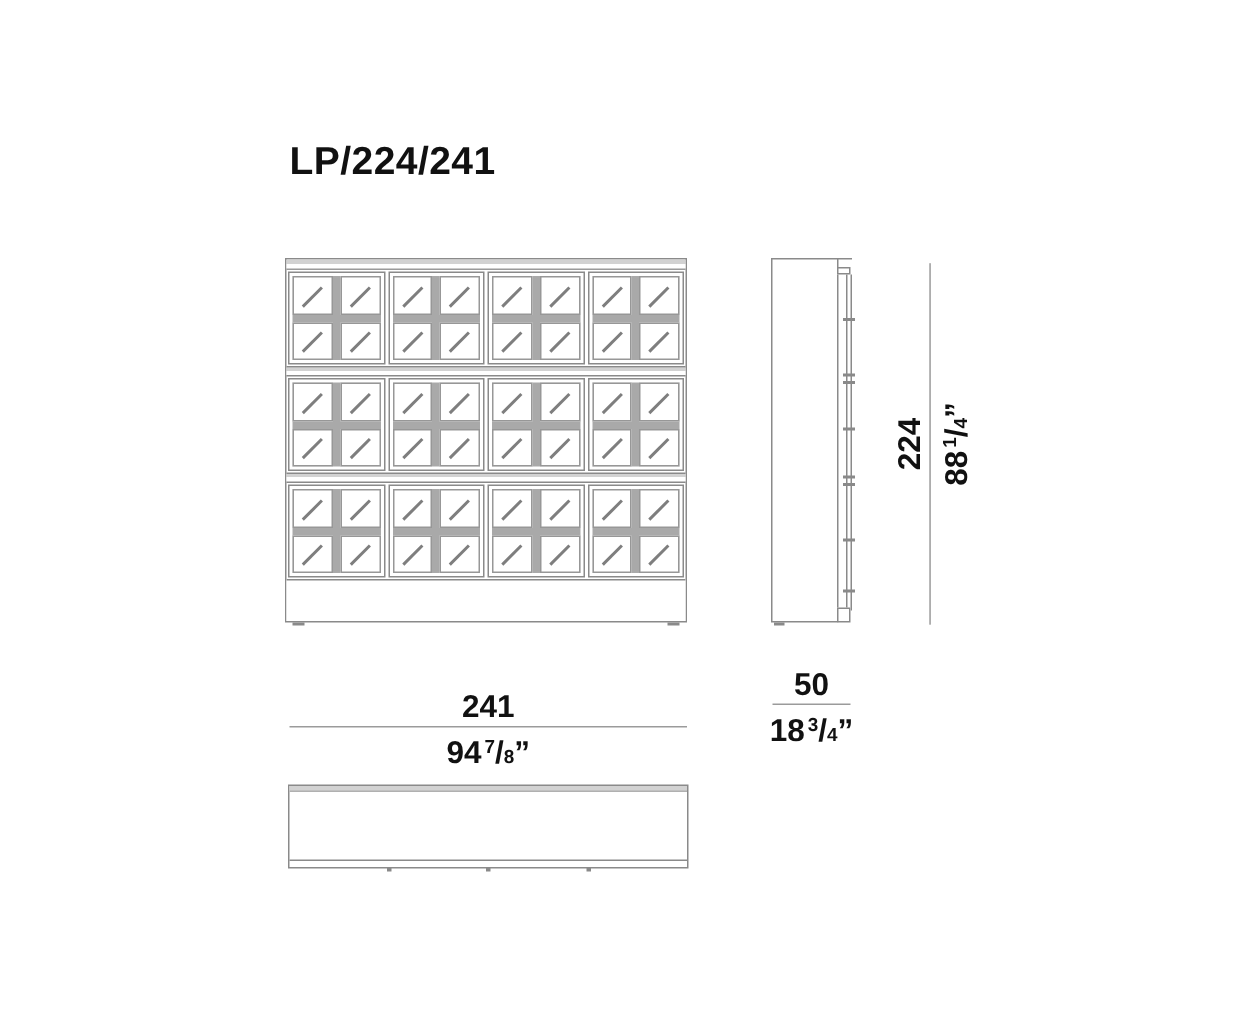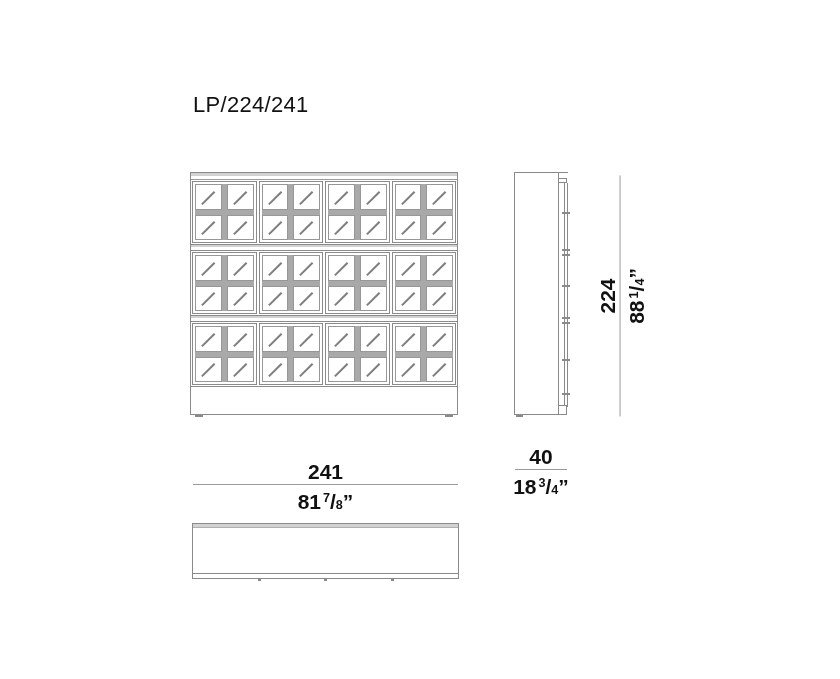--- a/index.html
+++ b/index.html
@@ -1,21 +1,21 @@
 <!DOCTYPE html>
 <html><head>
 <meta charset="utf-8">
 <style>
   html,body{margin:0;padding:0}
   body{
     width:840px;height:679px;background:#ffffff;position:relative;overflow:hidden;
     font-family:"Liberation Sans",sans-serif;color:#111111;
   }
   .title{
-    position:absolute;left:193px;top:92px;font-size:22px;font-weight:normal;letter-spacing:.3px;
+    position:absolute;left:193px;top:92px;font-size:26px;font-weight:bold;letter-spacing:.3px;
   }
 
   
   .front-view{
     position:absolute;left:190px;top:172px;width:268px;height:243px;
     border:1px solid #8a8a8a;box-sizing:border-box;display:flex;flex-direction:column;background:#fff;
   }
   .cab-top{height:7px;background:linear-gradient(#d2d2d2 0 3px,#ffffff 3px);border-bottom:1px solid #9a9a9a;box-sizing:border-box}
   .door-row{height:64px;display:flex;padding:1px 0;box-sizing:border-box}
   .row-sep{height:7px;border-top:1px solid #8a8a8a;border-bottom:1px solid #8a8a8a;
@@ -301,27 +301,27 @@
     <span>88</span><span class="sup">1</span><span>/</span><span class="sub">4</span><span>”</span>
   </div>
 </div>
 
 <div class="dim dim-width">
   <div class="dim-metric">
     <span>241</span>
   </div>
   <div class="dim-rule"></div>
   <div class="dim-imperial">
-    <span>81</span><span class="sup">7</span><span>/</span><span class="sub">8</span><span>”</span>
+    <span>94</span><span class="sup">7</span><span>/</span><span class="sub">8</span><span>”</span>
   </div>
 </div>
 
 <div class="dim dim-depth">
   <div class="dim-metric">
-    <span>40</span>
+    <span>50</span>
   </div>
   <div class="dim-rule"></div>
   <div class="dim-imperial">
     <span>18</span><span class="sup">3</span><span>/</span><span class="sub">4</span><span>”</span>
   </div>
 </div>
 
 <div class="plan-view">
   <div class="plan-topband"></div>
   <div class="plan-front"></div>

